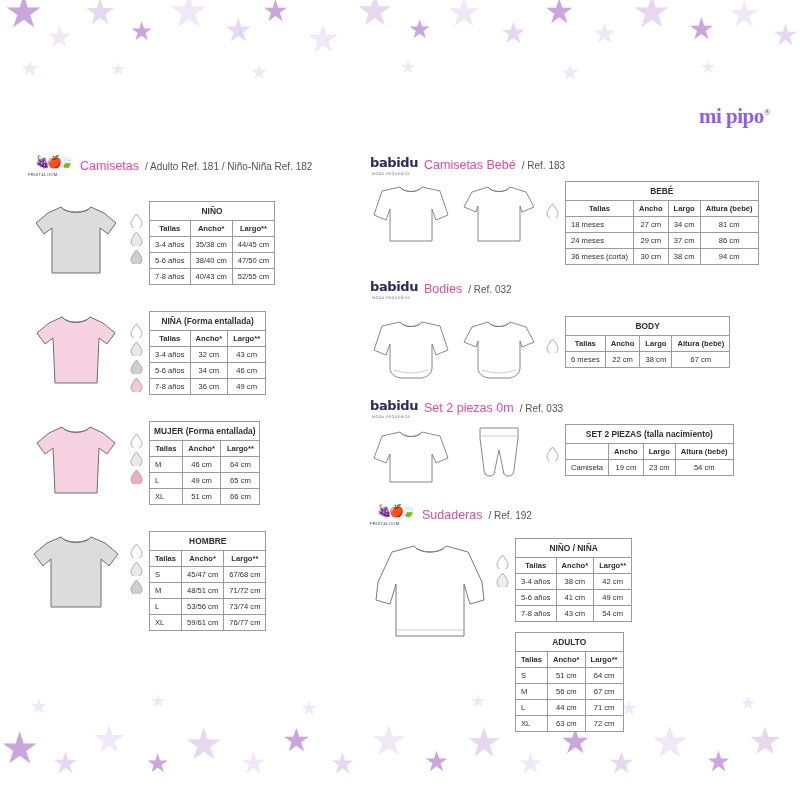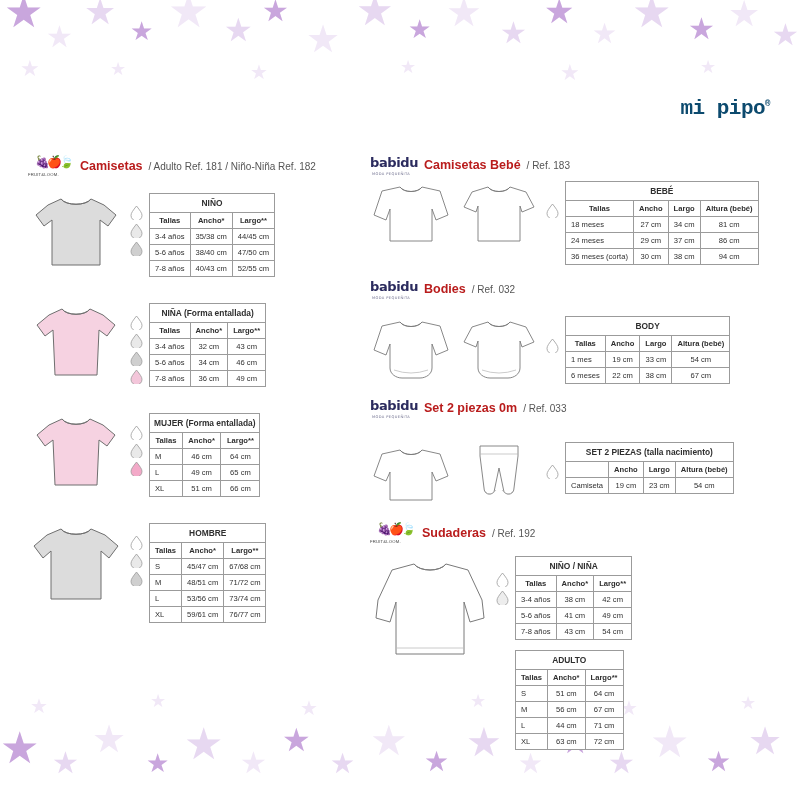--- a/index.html
+++ b/index.html
@@ -14,34 +14,34 @@
   
   .star-band{position:absolute;left:0;width:800px;overflow:hidden;pointer-events:none;}
   .star-band.top{top:0;height:110px;}
   .star-band.bottom{bottom:0;height:110px;}
   .star{position:absolute;color:#c9a6dd;line-height:1;}
   .star.light{color:#e7d8f1;}
   .star.lighter{color:#f1e8f7;}
 
   
   .brand-logo{
-    position:absolute;right:30px;top:97px;
-    font-size:21px;font-weight:bold;color:#0c4a6e;letter-spacing:-.5px;
-    font-family:Liberation Mono, monospace;
+    position:absolute;right:30px;top:104px;
+    font-size:21px;font-weight:bold;color:#8b5cf6;letter-spacing:-.5px;
+    font-family:Liberation Serif, serif;
   }
   .brand-logo .reg{font-size:9px;vertical-align:super;}
 
   
   .col{position:absolute;}
   .col-left{left:28px;top:155px;width:345px;}
   .col-right{left:370px;top:155px;width:408px;}
 
   
   .sec-head{display:flex;align-items:center;gap:6px;margin-bottom:6px;}
-  .sec-title{color:#b91c1c;font-size:12.5px;font-weight:bold;}
+  .sec-title{color:#ec4899;font-size:12.5px;font-weight:normal;}
   .sec-sub{color:#555;font-size:10px;}
 
   .fruit-logo{width:46px;height:22px;position:relative;flex:0 0 auto;}
   .fruit-logo .berries{position:absolute;left:7px;top:0;font-size:12px;letter-spacing:-3px;}
   .fruit-logo .txt{position:absolute;left:0;bottom:0;font-size:4.2px;color:#444;letter-spacing:.2px;white-space:nowrap;}
 
   .babidu{font-family:"DejaVu Sans",sans-serif;font-size:13px;font-weight:bold;color:#2b2b5e;letter-spacing:-.4px;position:relative;padding-bottom:5px;flex:0 0 auto;}
   .babidu small{position:absolute;left:2px;bottom:-1px;font-size:3.6px;font-weight:normal;letter-spacing:.4px;color:#6a6a8a;}
 
   
@@ -128,21 +128,21 @@
 
   <div class="sec-head">
     <span class="fruit-logo">
       <span class="berries">🍇🍎🍃</span>
       <span class="txt">FRUIT&amp;LOOM.</span>
     </span>
     <span class="sec-title">Camisetas</span>
     <span class="sec-sub">/ Adulto Ref. 181 / Niño-Niña Ref. 182</span>
   </div>
 
-  <div class="block row" style="margin-top:16px;">
+  <div class="block row" style="margin-top:24px;">
     <span class="garment">
       <svg width="96" height="78" viewBox="0 0 96 78">
         <path d="M33 6 L20 12 L8 22 L16 33 L24 27 L24 72 L72 72 L72 27 L80 33 L88 22 L76 12 L63 6 C58 13 38 13 33 6 Z" fill="#dcdcdc" stroke="#6f6f6f" stroke-width="1"></path>
         <path d="M33 6 C38 13 58 13 63 6" fill="none" stroke="#6f6f6f" stroke-width="1"></path>
       </svg>
     </span>
     <span class="drops">
       <span class="drop">
           <svg width="13" height="15" viewBox="0 0 13 15">
             <path d="M6.5 1 C3 5.5 1 8 1 10.4 A5.5 5.5 0 0 0 12 10.4 C12 8 10 5.5 6.5 1 Z" fill="#ffffff" stroke="#9a9a9a" stroke-width=".8"></path>
@@ -470,46 +470,40 @@
             <tr class="cap">
               <th colspan="4">BODY</th>
             </tr>
         <tr>
           <th>Tallas</th>
           <th>Ancho</th>
           <th>Largo</th>
           <th>Altura (bebé)</th>
         </tr>
         <tr>
-          <td class="lbl">1 mes</td>
-          <td>19 cm</td>
-          <td>33 cm</td>
-          <td>54 cm</td>
-        </tr>
-        <tr>
           <td class="lbl">6 meses</td>
           <td>22 cm</td>
           <td>38 cm</td>
           <td>67 cm</td>
         </tr>
       </tbody>
         </table>
     </span>
   </div>
 
   <div class="sec-head" style="margin-top:14px;">
     <span class="babidu">
       <span>babidu</span>
       <small>MODA PEQUEÑITA</small>
     </span>
     <span class="sec-title">Set 2 piezas 0m</span>
     <span class="sec-sub">/ Ref. 033</span>
   </div>
 
-  <div class="row" style="margin-top:24px;">
+  <div class="row" style="margin-top:6px;">
     <span class="garment">
       <svg width="82" height="64" viewBox="0 0 82 64">
         <path d="M30 8 L12 12 L4 34 L16 39 L20 30 L20 58 L62 58 L62 30 L66 39 L78 34 L70 12 L52 8 C48 14 34 14 30 8 Z" fill="#ffffff" stroke="#7a7a7a" stroke-width=".9"></path>
         <path d="M30 8 C34 14 48 14 52 8" fill="none" stroke="#7a7a7a" stroke-width=".9"></path>
       </svg>
     </span>
     <span class="garment">
       <svg width="82" height="64" viewBox="0 0 82 64">
         <path d="M22 4 L60 4 L60 14 L56 46 C56 52 50 54 46 50 L41 26 L36 50 C32 54 26 52 26 46 L22 14 Z" fill="#ffffff" stroke="#7a7a7a" stroke-width=".9"></path>
         <path d="M22 12 L60 12" fill="none" stroke="#b5b5b5" stroke-width=".7"></path>

